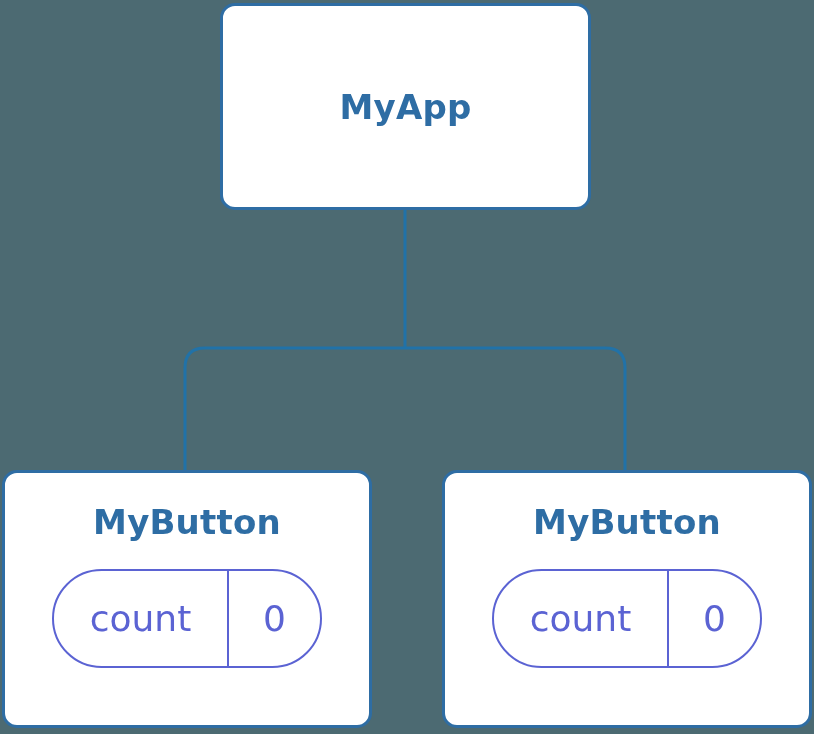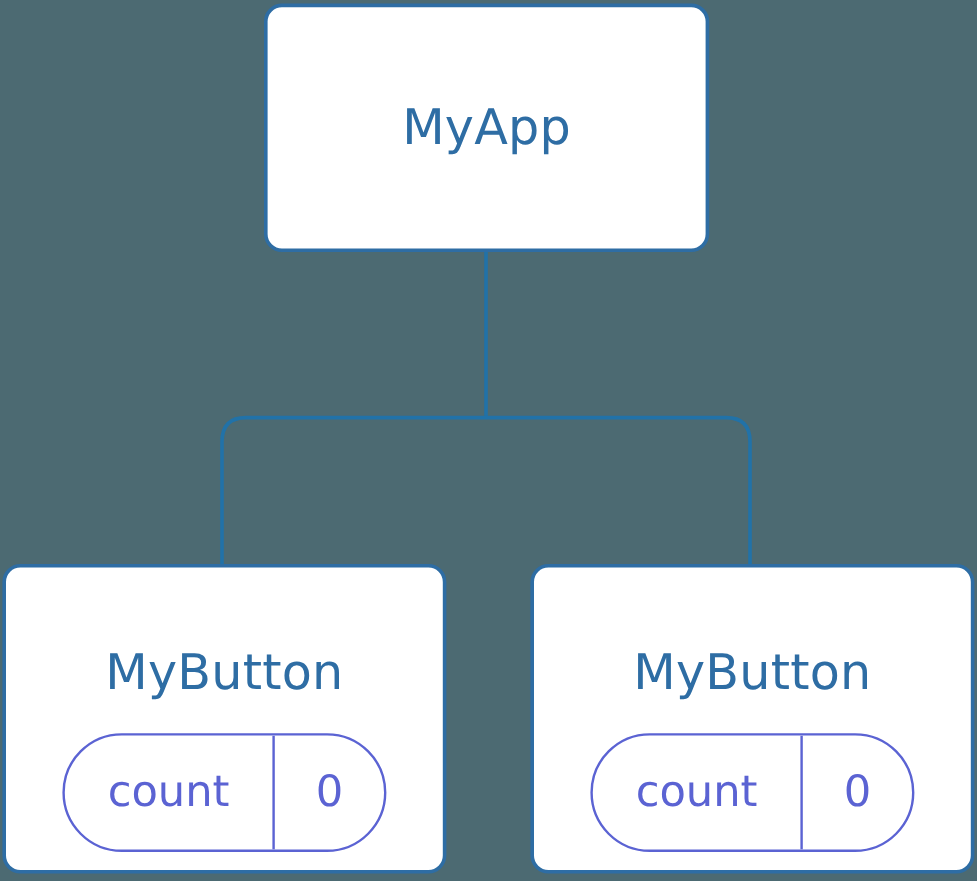--- a/index.html
+++ b/index.html
@@ -51,29 +51,29 @@
     width: 370px;
     height: 258px;
     justify-content: flex-start;
   }
 
   .node-child-left  { left: 2px; }
   .node-child-right { left: 442px; }
 
   .node-title {
     color: #2e6da4;
-    font-size: 41px;
+    font-size: 34px;
     line-height: 1;
     letter-spacing: 0.2px;
     white-space: nowrap;
-    font-weight: 400;
+    font-weight: 700;
   }
 
   .node-child .node-title {
-    margin-top: 67px;
+    margin-top: 32px;
   }
 
   
   .state-pill {
     margin-top: 30px;
     height: 99px;
     box-sizing: border-box;
     border: 2px solid #5b63d3;
     border-radius: 56px;
     display: flex;

